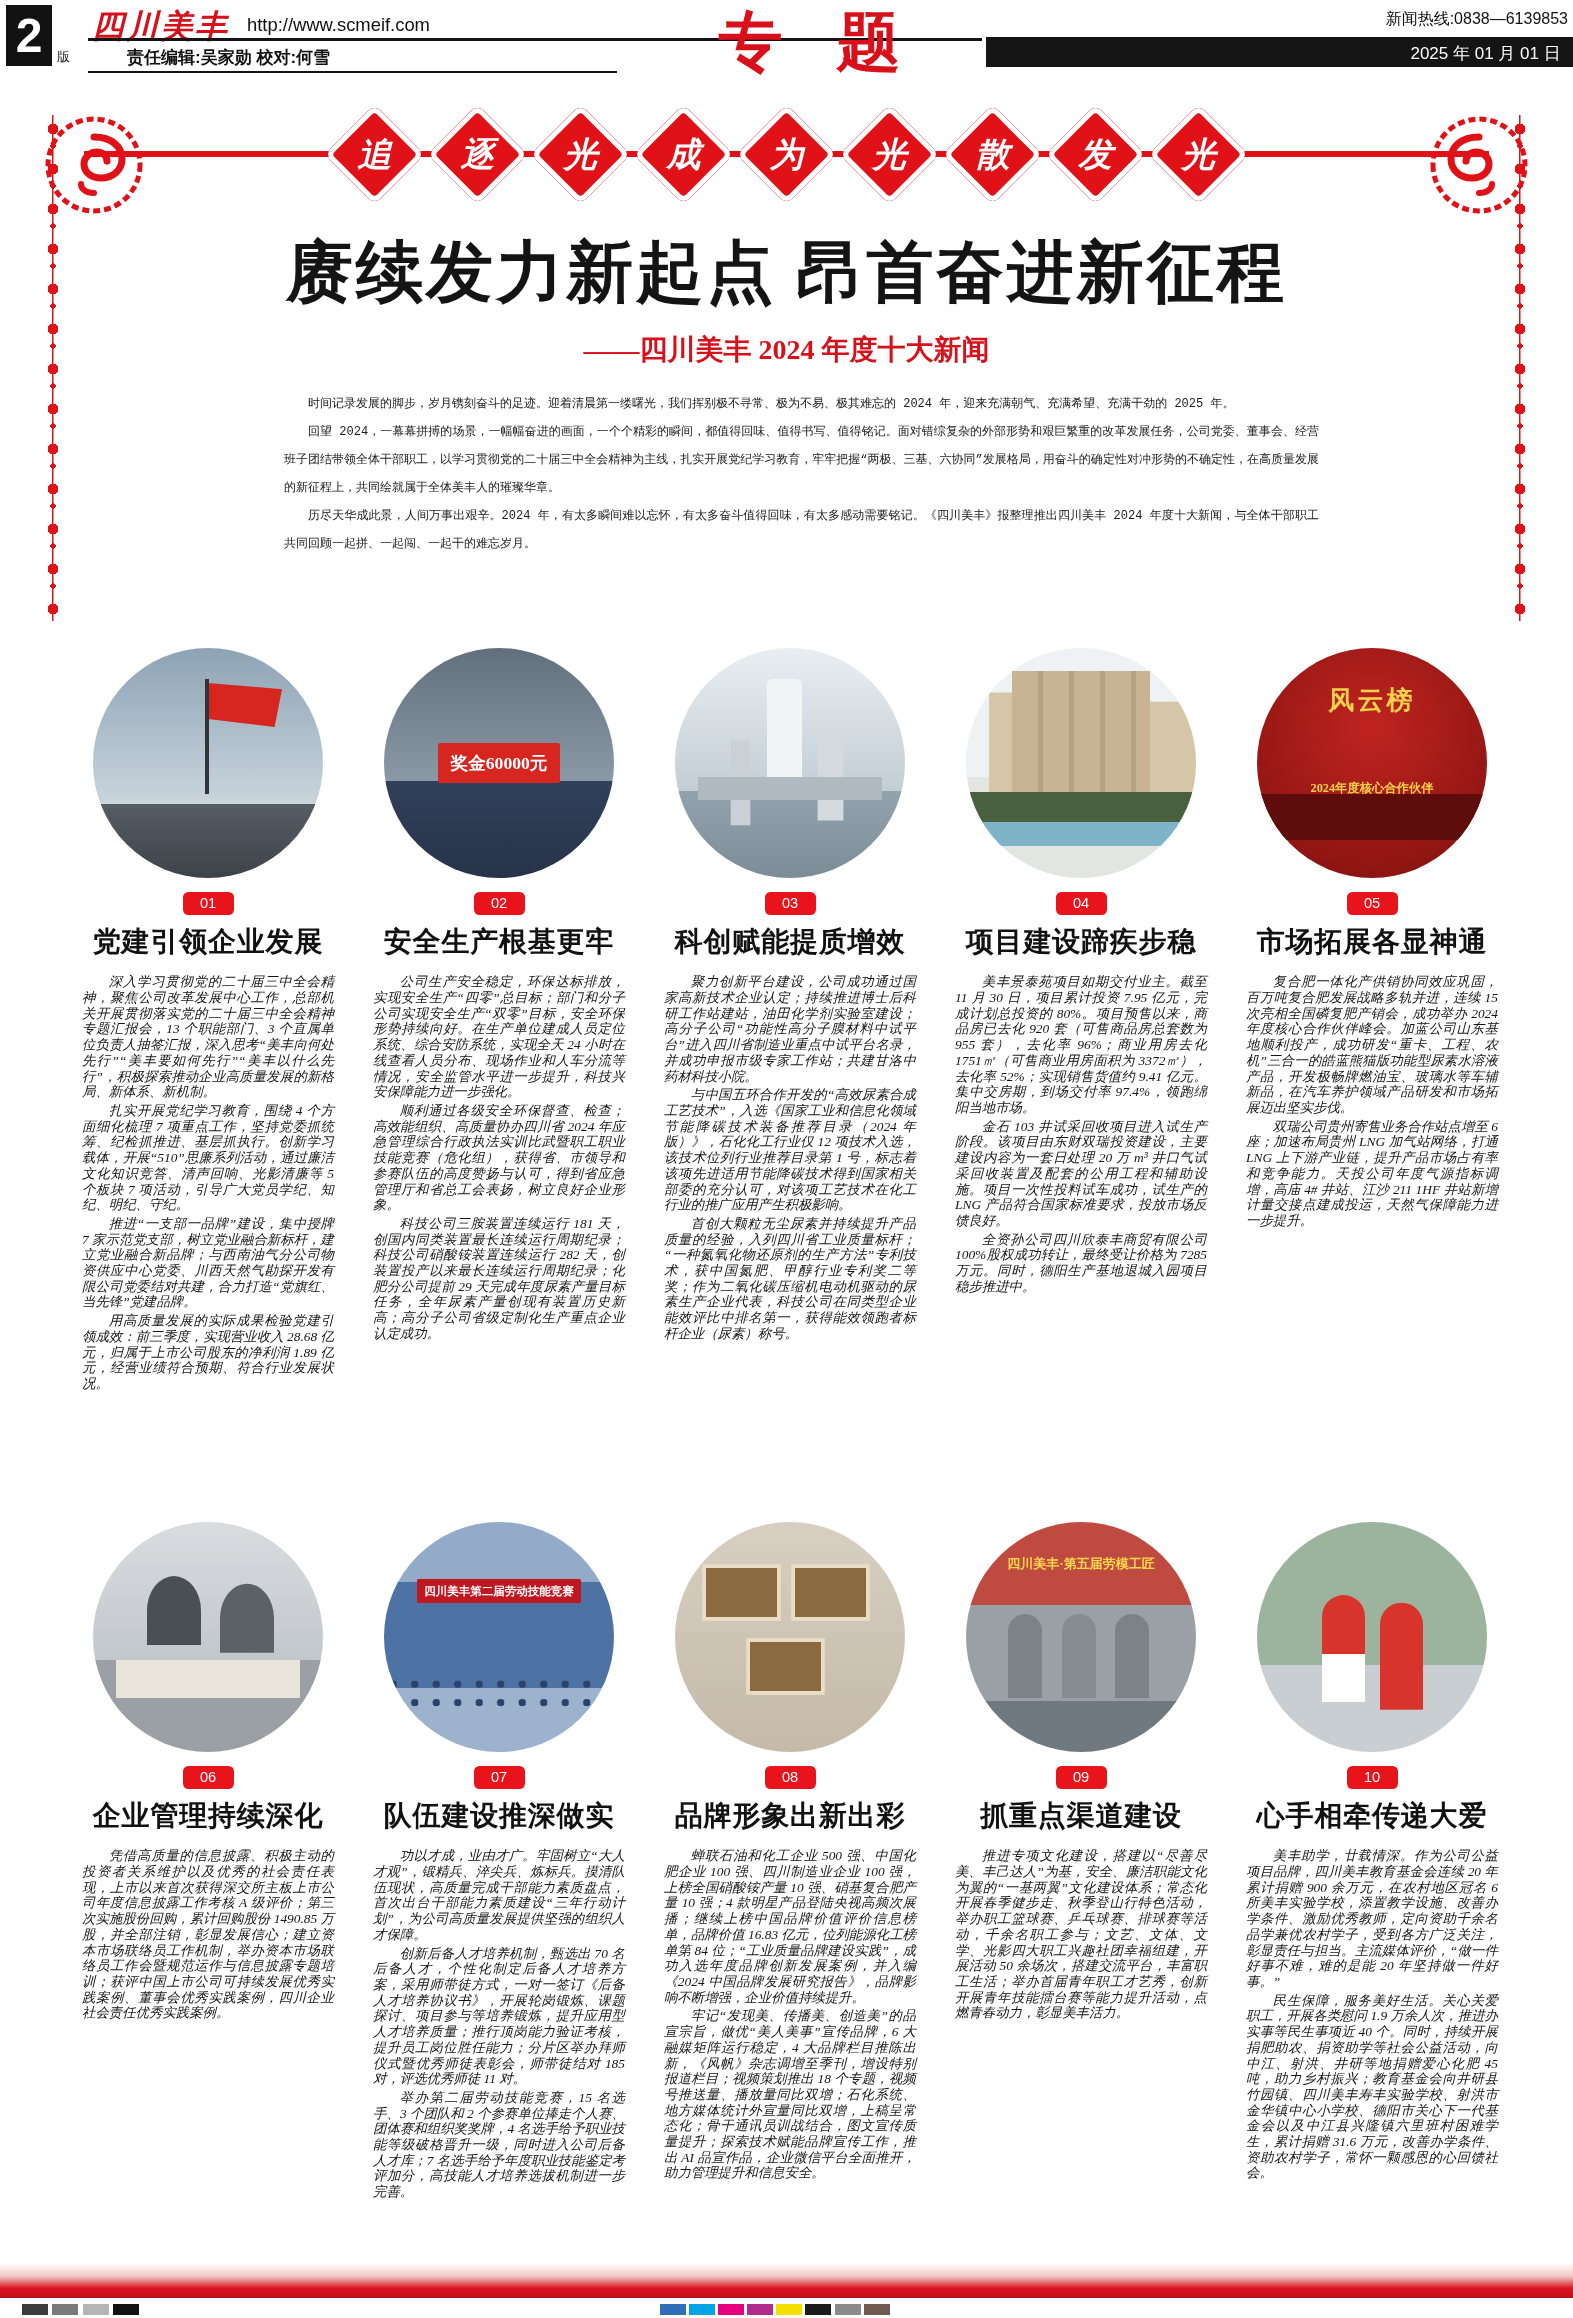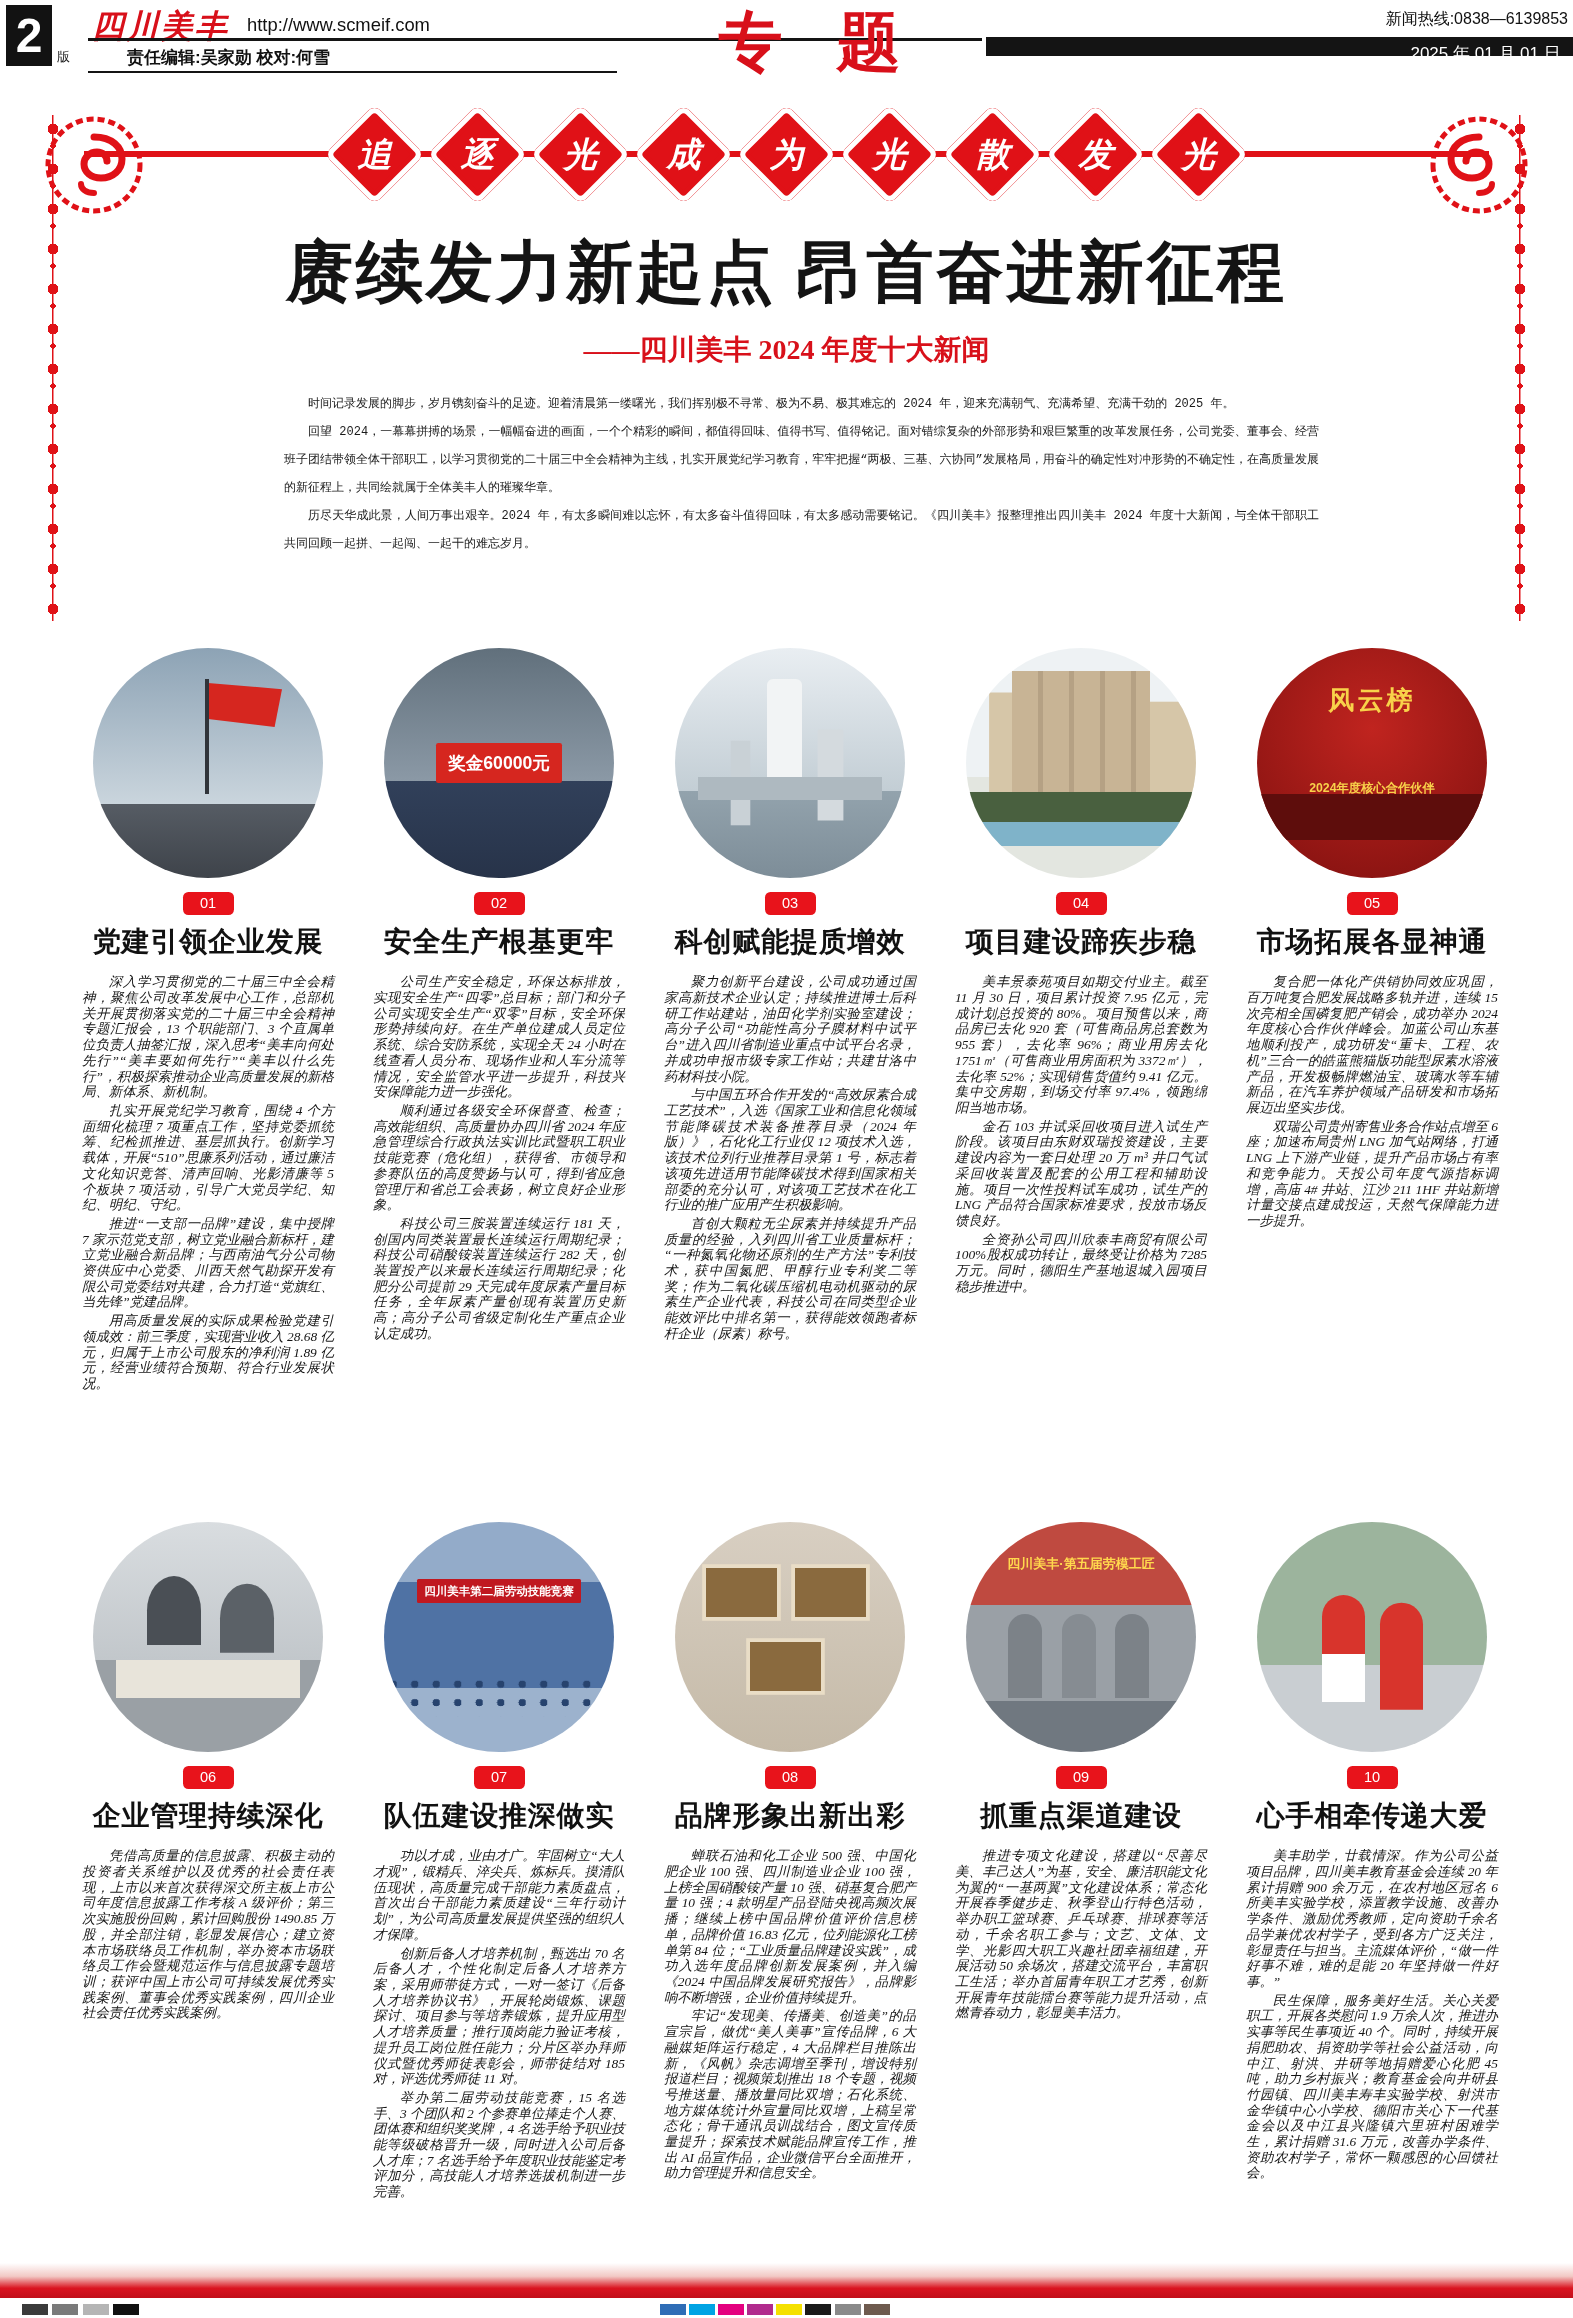--- a/index.html
+++ b/index.html
@@ -12,21 +12,21 @@
   .pagenum-ban{position:absolute;left:57px;top:48px;font-size:13px;color:#222;font-family:"Liberation Sans",sans-serif;}
   .masthead{position:absolute;left:92px;top:4.6px;color:#d8101a;font-size:32px;font-weight:bold;font-style:italic;
         letter-spacing:2.3px;font-family:"Liberation Serif",serif;}
   .masthead-url{position:absolute;left:247px;top:14px;font-size:18.4px;color:#111;font-family:"Liberation Sans",sans-serif;text-decoration:none;}
   .header-line1{position:absolute;left:88px;top:38px;width:894px;height:3.1px;background:#141414;}
   .editor-row{position:absolute;left:127px;top:46px;font-size:17px;color:#111;font-family:"Liberation Sans",sans-serif;font-weight:bold;}
   .header-line2{position:absolute;left:88px;top:71px;width:529px;height:2.3px;background:#141414;}
   .section-title{position:absolute;left:656px;top:-1.5px;width:307px;text-align:center;color:#d8101a;
         font-size:64px;font-weight:bold;letter-spacing:54px;text-indent:54px;font-family:"Liberation Serif",serif;}
   .hotline{position:absolute;right:5px;top:9.2px;font-size:16px;color:#111;font-family:"Liberation Sans",sans-serif;}
-  .datebox{position:absolute;left:986px;right:0;top:37px;height:19px;background:#141414;color:#fff;
+  .datebox{position:absolute;left:986px;right:0;top:37px;height:30px;background:#141414;color:#fff;
         font-size:17px;line-height:34px;text-align:right;padding-right:12.3px;font-family:"Liberation Sans",sans-serif;}
 
   
   .lace{position:absolute;top:115px;width:26px;height:506px;
         background:
           radial-gradient(circle 9.2px at 13px 14px, #e01117 58%, transparent 60%),
           radial-gradient(circle 4.6px at 13px 31px, #e01117 58%, transparent 60%),
           linear-gradient(#e01117,#e01117) 12.3px 0/1.5px 100% no-repeat;
         background-size:26px 40px,26px 40px,1.5px 100%;background-repeat:repeat-y,repeat-y,no-repeat;}
   .lace-left{left:40px;} .lace-right{right:40px;}
@@ -56,21 +56,21 @@
   .photo{position:relative;width:230px;height:230px;border-radius:50%;overflow:hidden;flex:0 0 auto;background:#ccc;}
   .badge{margin-top:14px;width:51px;height:23px;background:#e8131b;color:#fff;border-radius:5.4px;
         font-family:"Liberation Sans",sans-serif;font-size:14.6px;font-weight:normal;line-height:23px;text-align:center;}
   .art-title{margin-top:7.7px;font-size:28px;font-weight:900;color:#111;white-space:nowrap;
         font-family:"Liberation Sans",sans-serif;letter-spacing:0.8px;}
   .art-body{margin-top:10.7px;width:258px;font-size:13.4px;line-height:15.7px;text-align:justify;color:#141414;}
   .art-body p{margin:3px;text-indent:2em;font-style:italic;}
 
   
   .photo-overlay{position:absolute;inset:0;display:flex;flex-direction:column;align-items:center;justify-content:center;
-        gap:7.7px;z-index:3;text-align:center;font-family:Liberation Sans, sans-serif;}
+        gap:7.7px;z-index:3;text-align:center;font-family:Liberation Serif, serif;}
   .ph-text{color:#fff;}
   .scene-flag{background:linear-gradient(#8da3b5,#cad5dd 68%,#565c64 68%,#3e434a);}
   .scene-flag::before{content:"";position:absolute;left:115px;top:35px;width:74px;height:44px;background:#d6261f;
         clip-path:polygon(0 0,100% 14%,90% 100%,0 82%);}
   .scene-flag::after{content:"";position:absolute;left:112px;top:31px;width:3.8px;height:115px;background:#30343a;}
   .scene-banner-award{background:linear-gradient(#61707c,#8b99a6 58%,#31405a 58%,#273349);}
   .scene-banner-award .ph-text{background:#d6261f;padding:7.7px 12.3px;font-size:17.6px;font-weight:bold;border-radius:2.3px;}
   .scene-plant{background:linear-gradient(#e9eef2,#c3ced5 62%,#93a3ad 62%,#7d8d98);}
   .scene-plant::before{content:"";position:absolute;left:92px;top:31px;width:35px;height:100px;background:#f2f4f5;
         border-radius:6.1px 6.1px 0 0;box-shadow:46px 46px 0 -4.6px #d4dade,-44px 54px 0 -7.7px #c9d1d6;}

